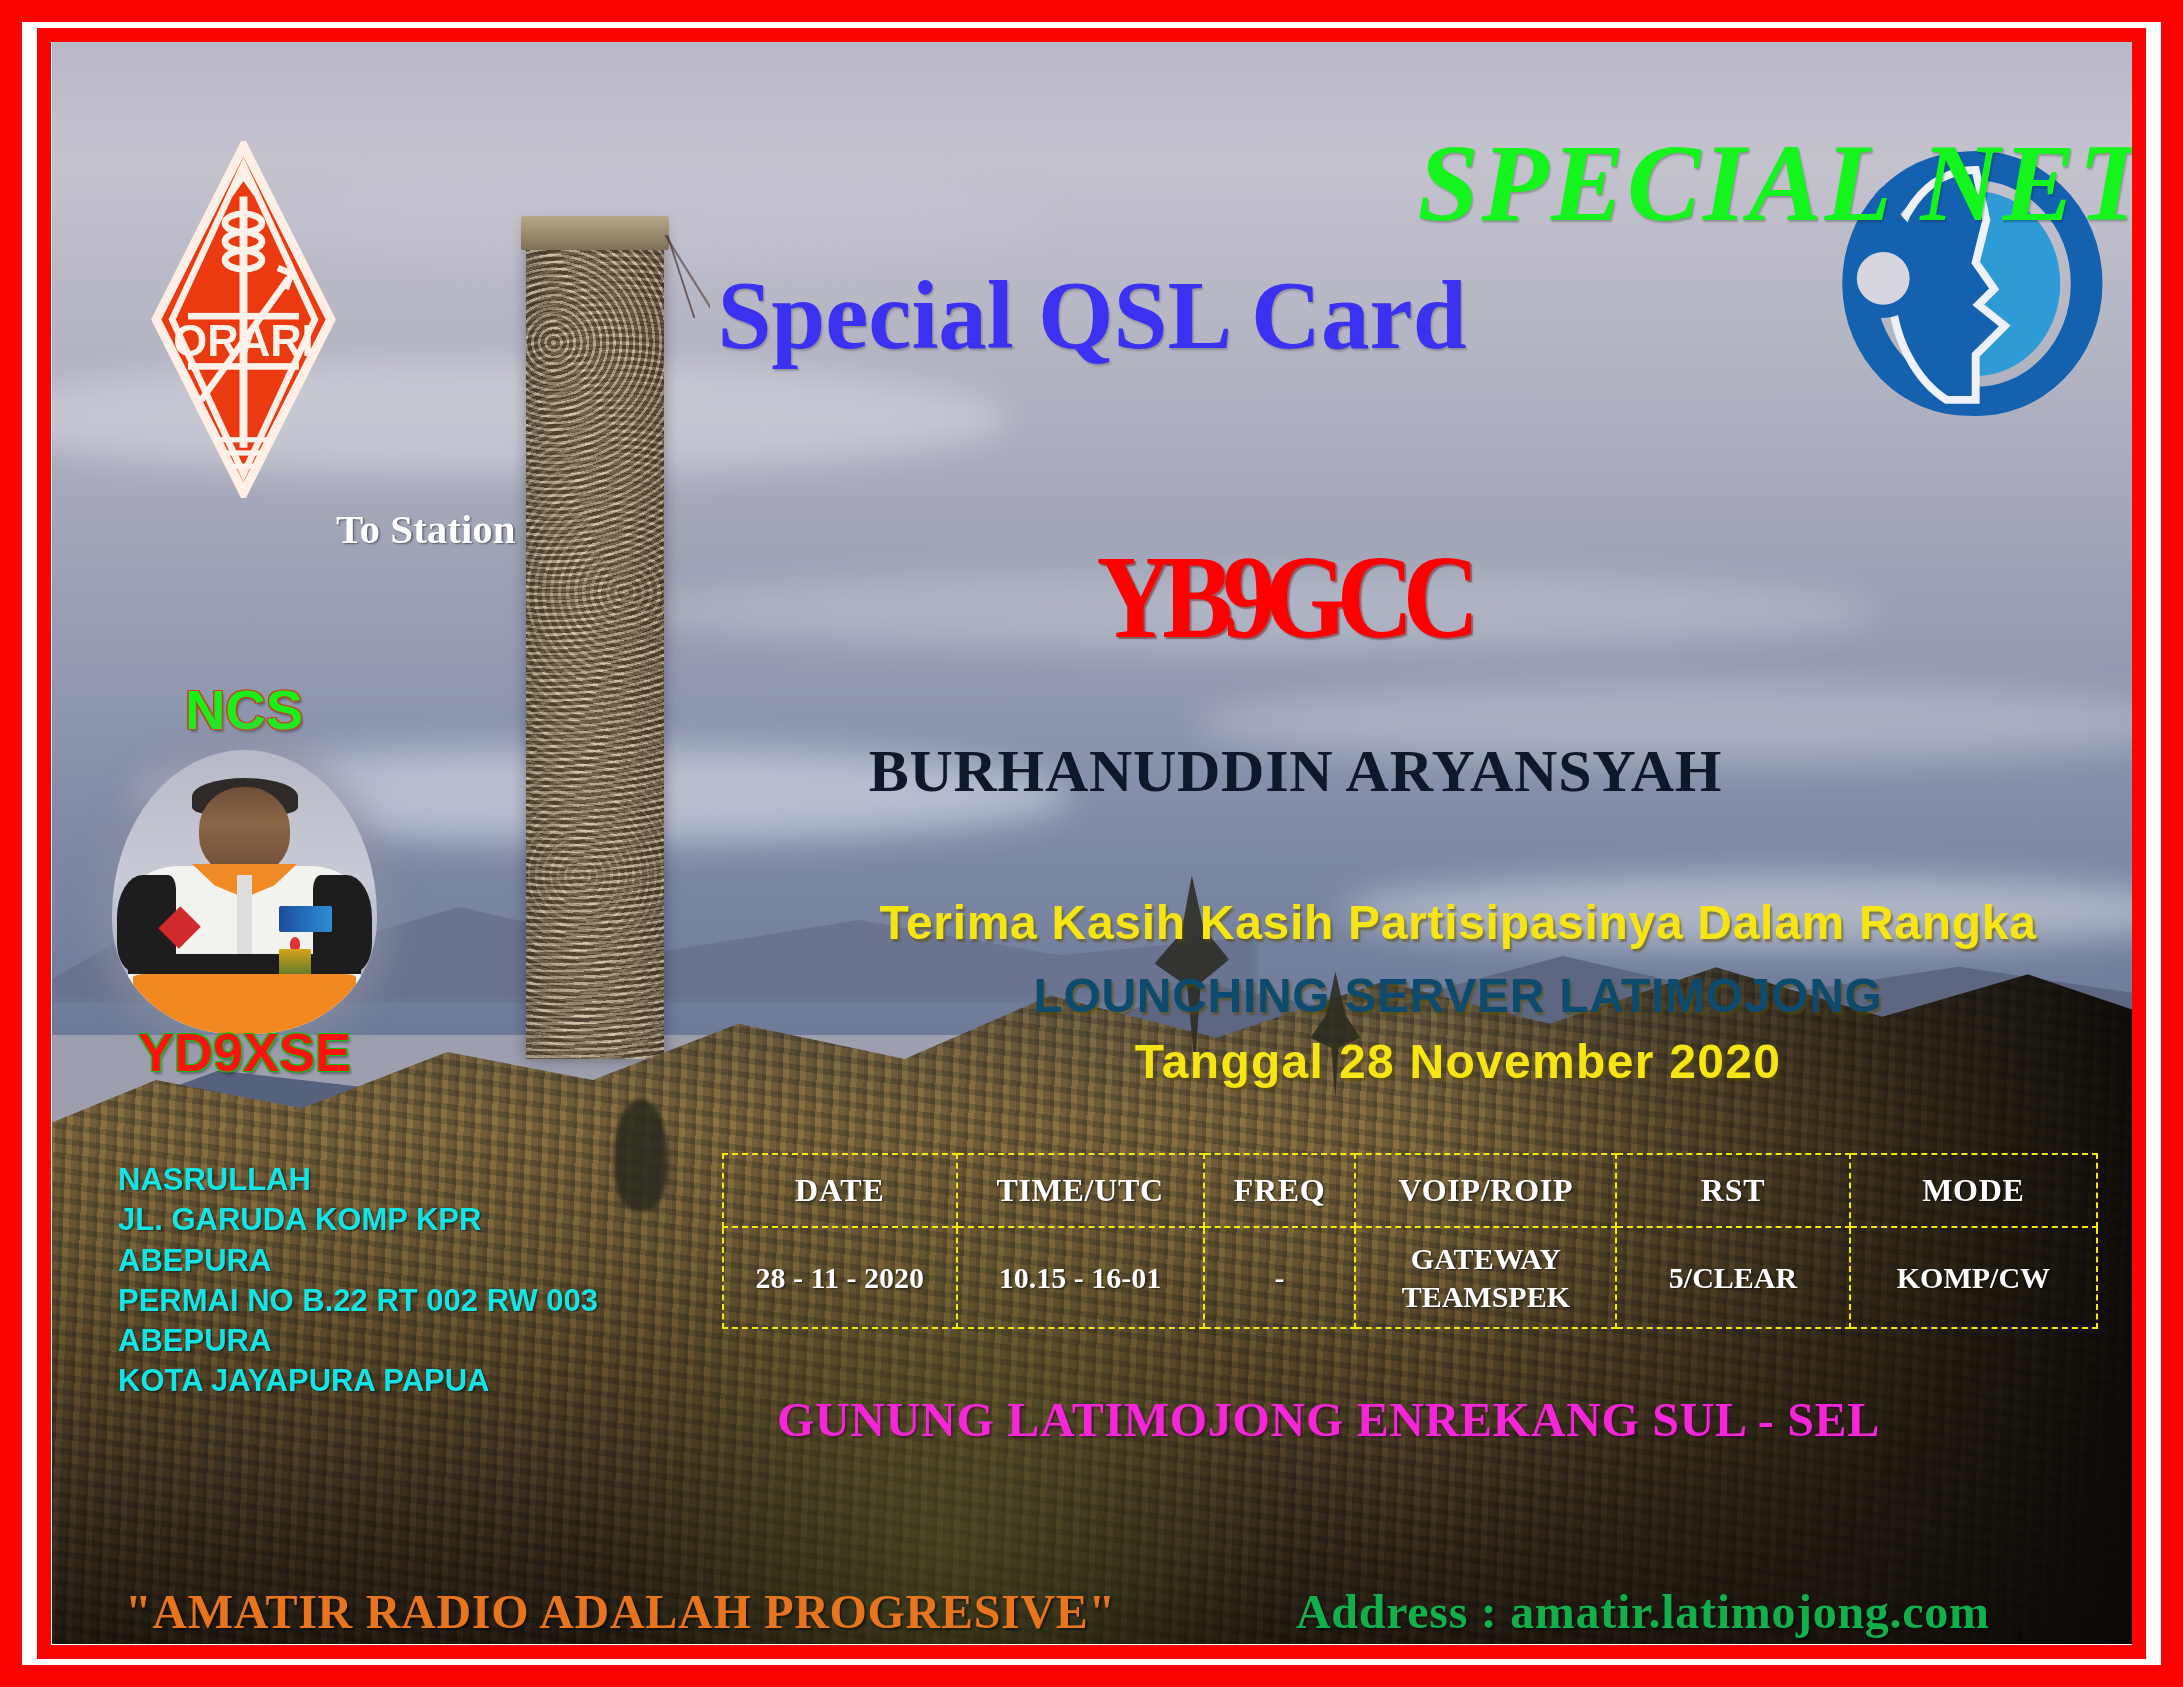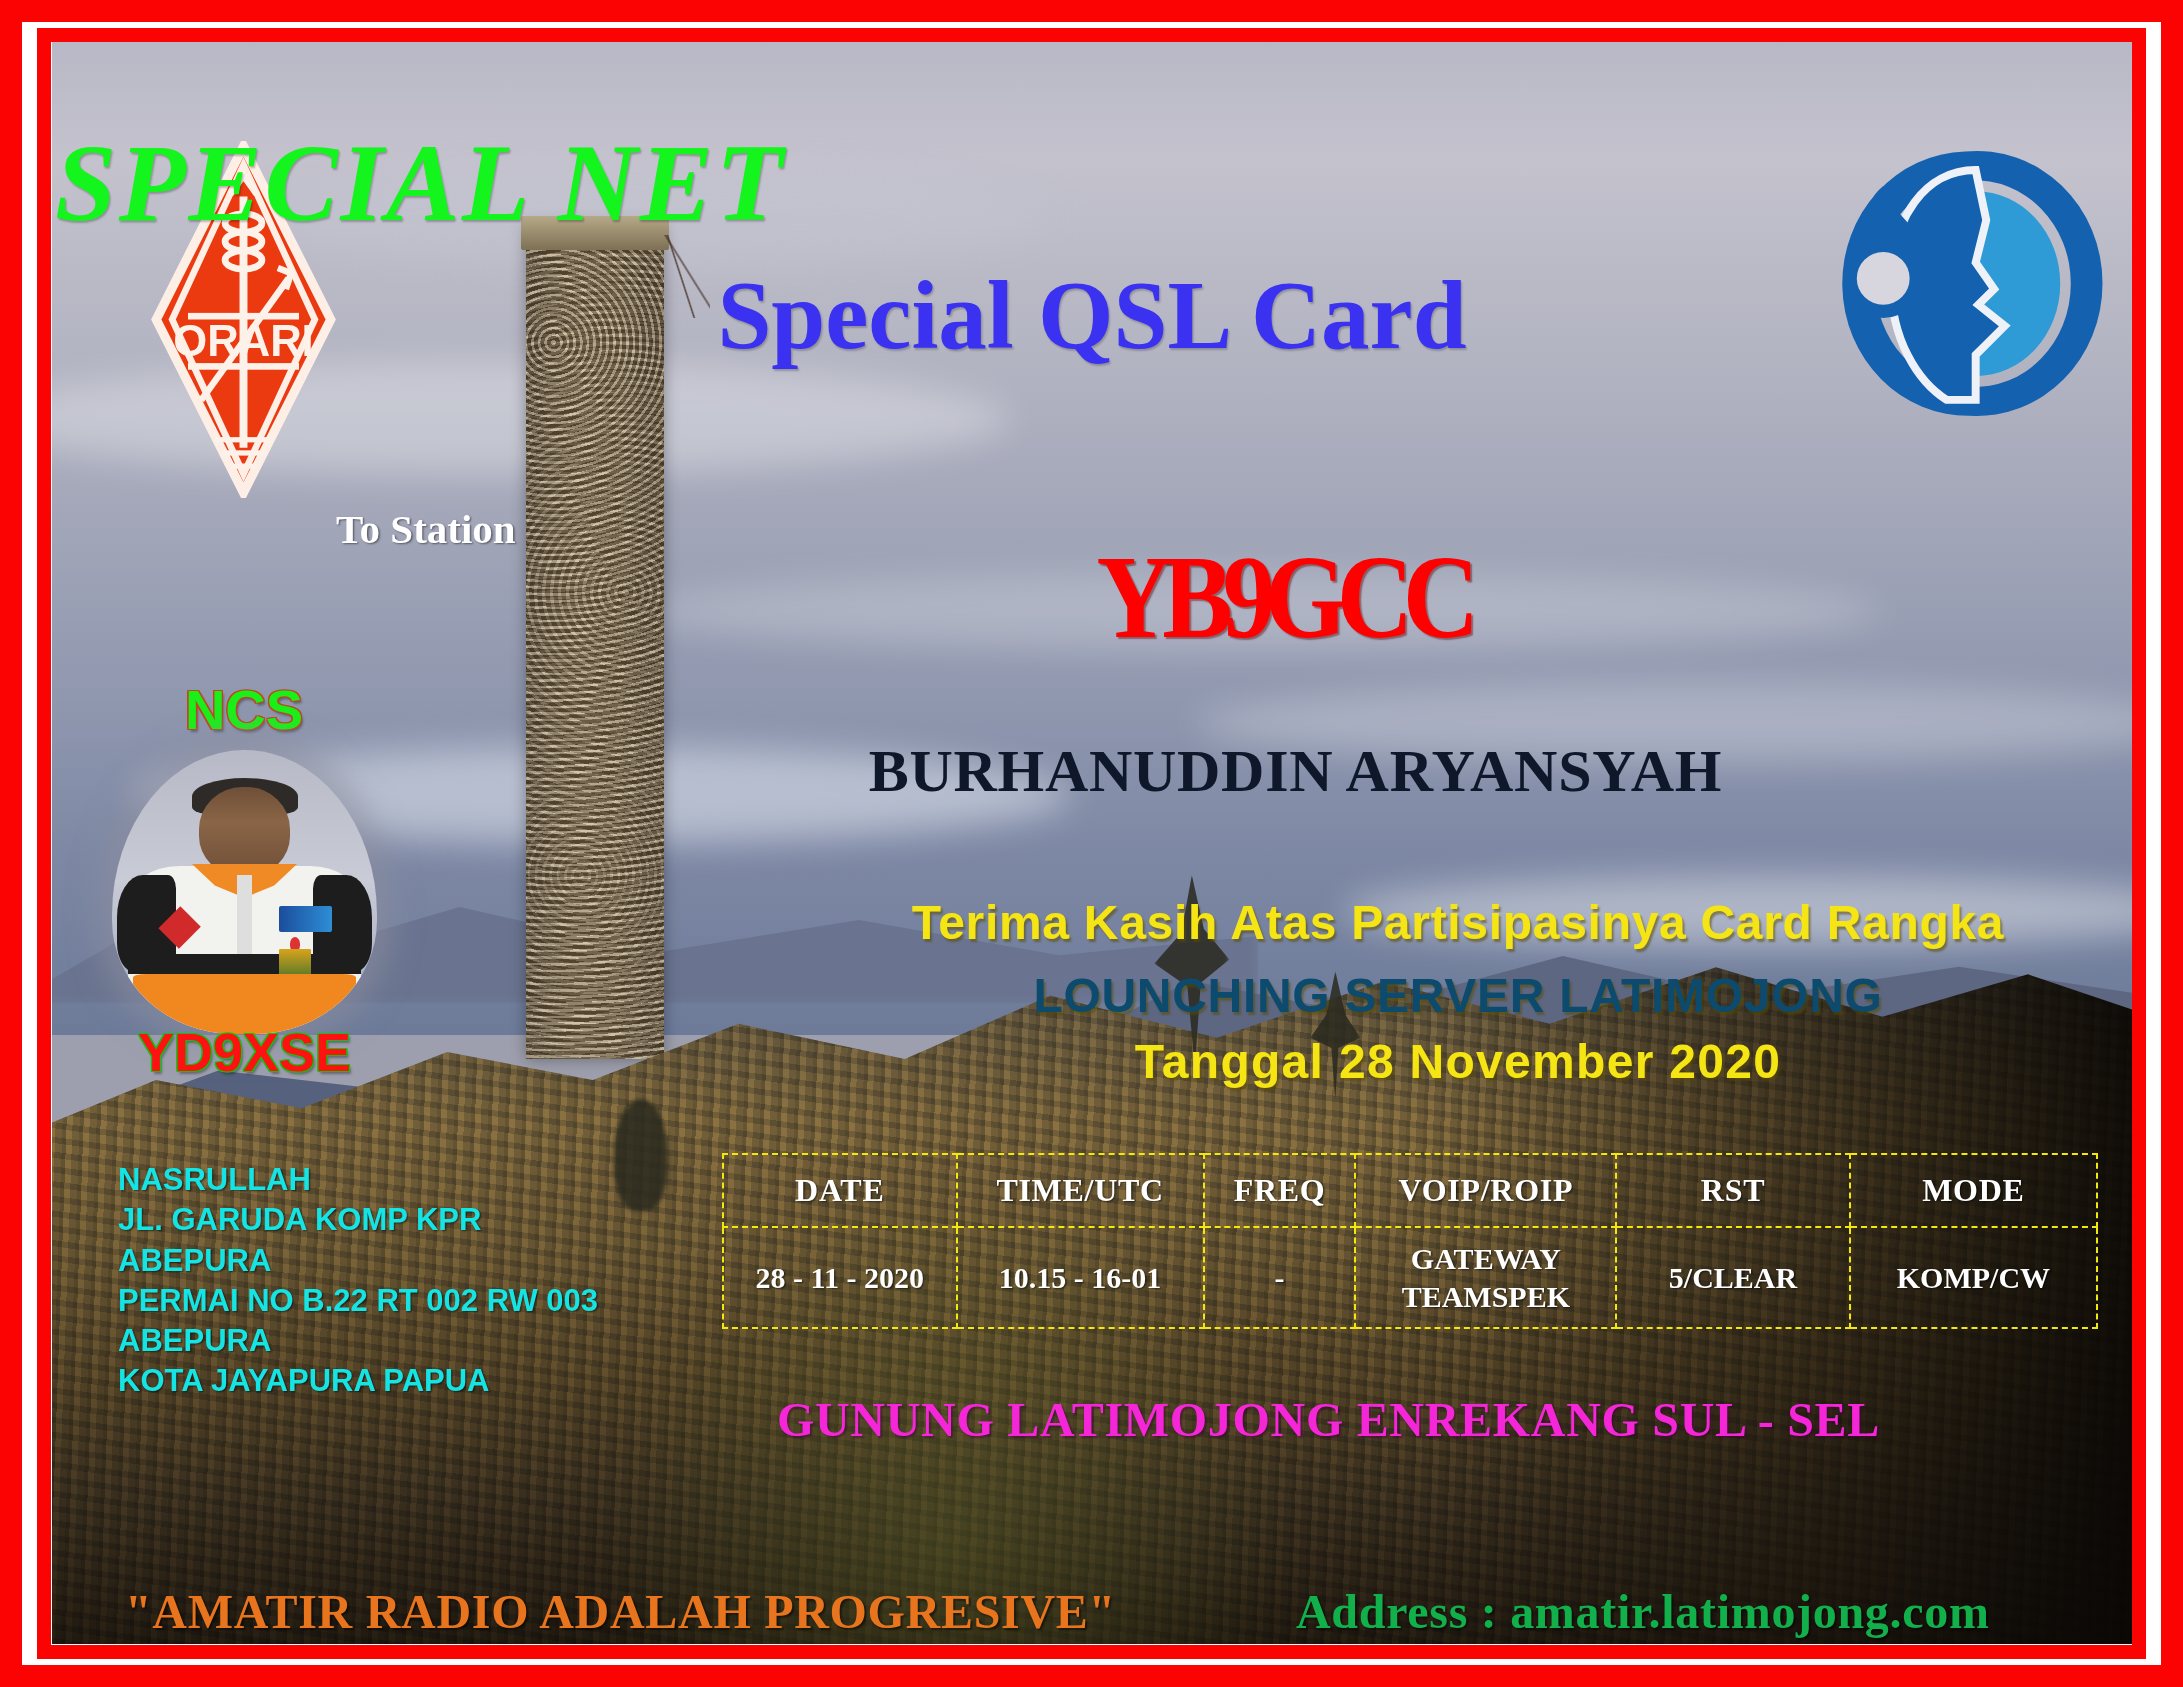--- a/index.html
+++ b/index.html
@@ -75,21 +75,21 @@
   .shrub{position:absolute;background:#2a2a1f;filter:blur(2px);opacity:.85;}
   .s1{left:53%;top:52%;width:3.6%;height:12%;
      clip-path:polygon(50% 0%,66% 28%,100% 44%,62% 56%,54% 100%,44% 58%,0% 46%,36% 30%);}
   .s2{left:60.5%;top:58%;width:2.4%;height:8%;
      clip-path:polygon(50% 0%,70% 34%,100% 52%,56% 60%,50% 100%,42% 60%,0% 52%,32% 34%);}
   .s3{left:27%;top:66%;width:2.6%;height:7%;border-radius:50% 50% 40% 40%;}
 
   
   .ov{position:absolute;}
 
-  .title-net{left:3px;top:86px;width:2080px;text-align:left;
+  .title-net{left:16px;top:86px;width:2080px;text-align:right;
     font-family:"Liberation Serif",serif;font-weight:bold;font-style:italic;
     font-size:110px;letter-spacing:2.6px;color:#14f51d;line-height:1;
     text-shadow:1.3px 2px 2px rgba(0,0,0,0.25);}
   .title-qsl{left:0;top:225px;width:2080px;text-align:center;
     font-family:"Liberation Serif",serif;font-weight:bold;
     font-size:97px;color:#3a32f0;line-height:1;
     text-shadow:1.3px 2px 2px rgba(0,0,0,0.22);}
 
   .to-station{left:284px;top:463px;font-family:"Liberation Serif",serif;
     font-weight:bold;font-size:41px;color:#ffffff;
@@ -260,21 +260,21 @@
       </svg>
     </div>
 
     <div class="ov title-net">SPECIAL NET</div>
     <div class="ov title-qsl">Special QSL Card</div>
 
     <div class="ov to-station">To Station</div>
     <div class="ov callsign">YB9GCC</div>
     <div class="ov opname">BURHANUDDIN ARYANSYAH</div>
 
-    <div class="ov thanks">Terima Kasih Atas Partisipasinya Card Rangka</div>
+    <div class="ov thanks">Terima Kasih Kasih Partisipasinya Dalam Rangka</div>
     <div class="ov launch">LOUNCHING SERVER LATIMOJONG</div>
     <div class="ov tanggal">Tanggal  28  November  2020</div>
 
     <div class="ov ncs">NCS</div>
     <div class="ov opphoto">
       <div class="op-bg"></div>
       <div class="op-body"></div>
       <div class="op-shoulderL"></div>
       <div class="op-shoulderR"></div>
       <div class="op-hair"></div>

